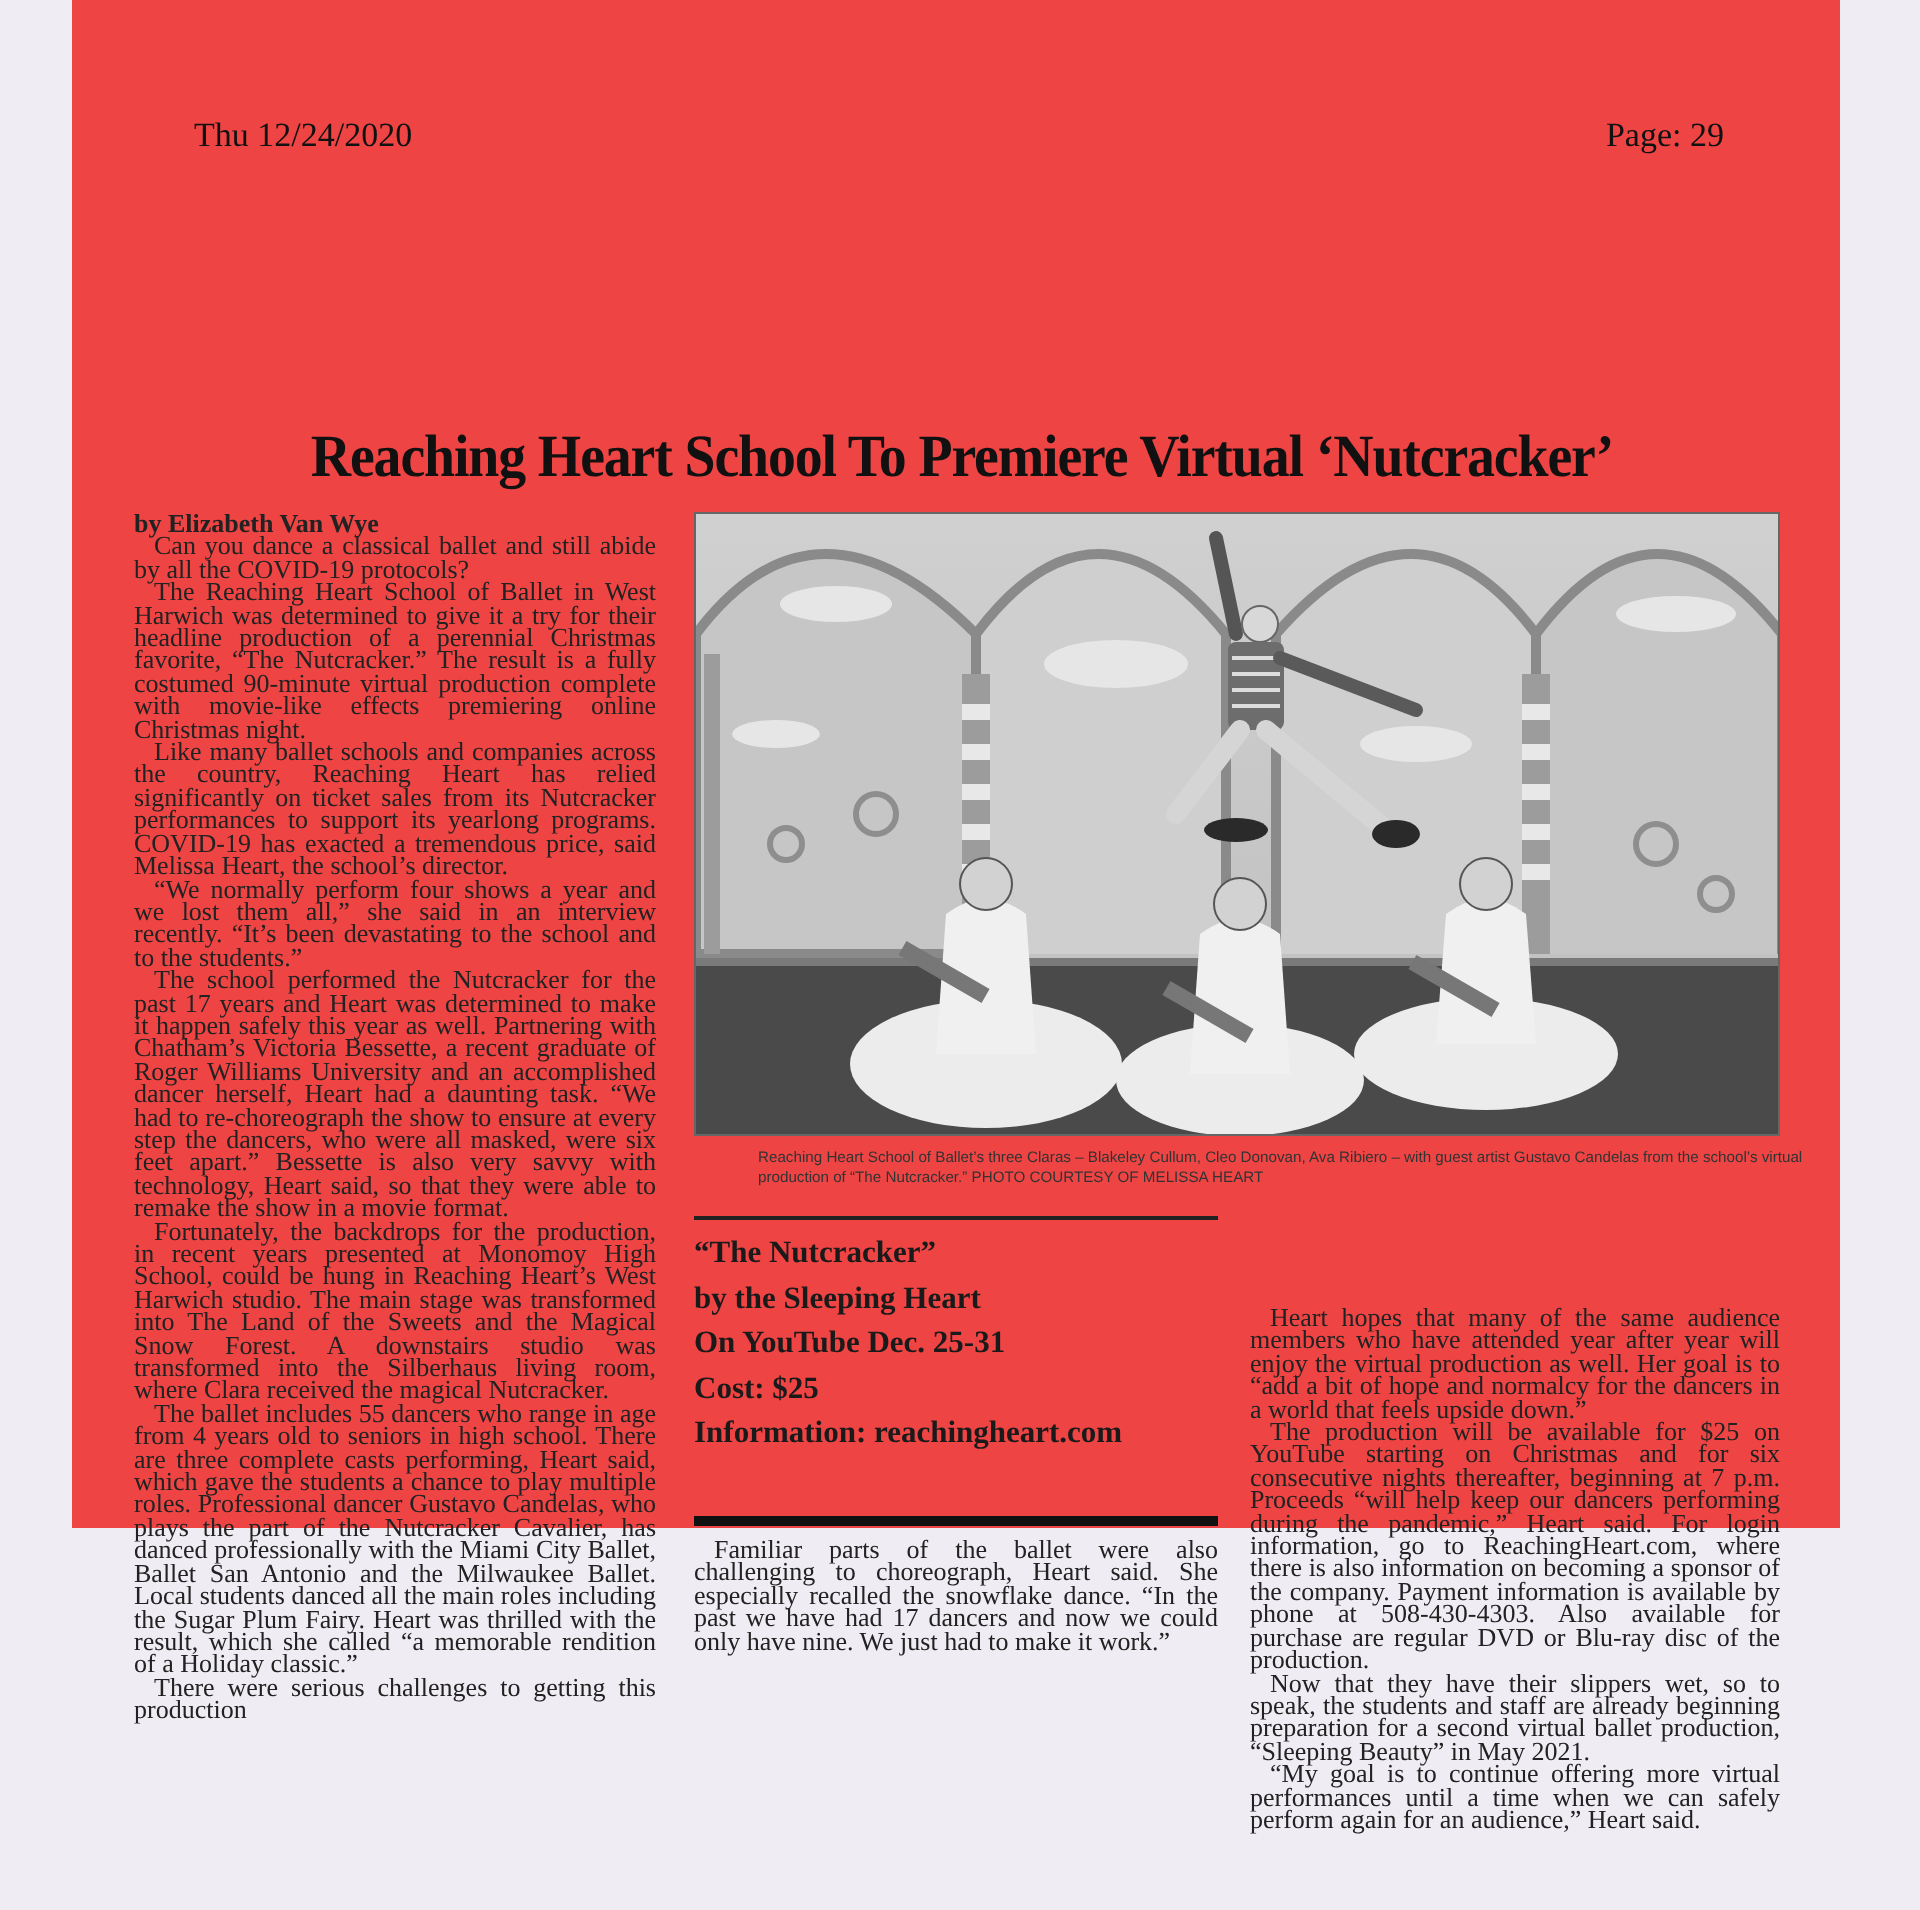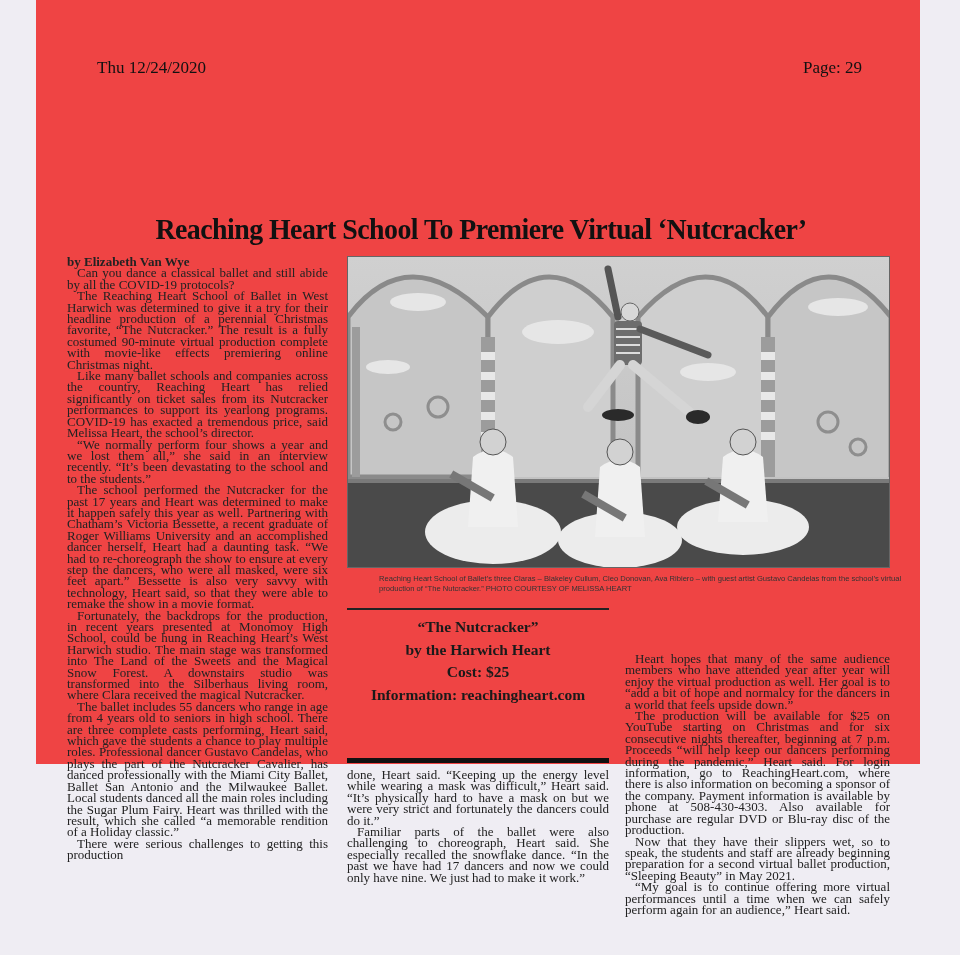--- a/index.html
+++ b/index.html
@@ -9,21 +9,21 @@
   .hdr { position: absolute; top: 58px; font-size: 17px; color: #111; }
   .hdr.date { left: 61px; }
   .hdr.pg { right: 58px; }
   .headline { position: absolute; left: 55px; top: 212px; width: 780px; text-align: center; font-family: "Liberation Serif", serif; font-weight: bold; font-size: 30px; letter-spacing: -0.6px; transform: scaleX(0.93); transform-origin: center; color: #111; white-space: nowrap; }
   .col { position: absolute; font-size: 13px; line-height: 11.4px; text-align: justify; color: #222; font-family: Liberation Serif, serif; }
   .col p { text-indent: 10px; }
   .col1 { left: 31px; top: 256px; width: 261px; }
   .byline { font-weight: bold; text-indent: 0 !important; }
   .photo { position: absolute; left: 311px; top: 256px; width: 543px; height: 312px; overflow: hidden; background: #b5b5b5; border: 1px solid #666; }
   .caption { position: absolute; left: 311px; top: 574px; width: 550px; font-family: "Liberation Sans", sans-serif; font-size: 7.6px; line-height: 9.5px; color: #333; margin-left: 32px; }
-  .infobox { position: absolute; left: 311px; top: 608px; width: 262px; height: 155px; border-top: 2px solid #222; border-bottom: 5px solid #111; text-align: center; font-weight: bold; font-size: 15.5px; line-height: 22.5px; padding-top: 6px; color: #1a1a1a; }
+  .infobox { position: absolute; left: 311px; top: 608px; width: 262px; height: 155px; border-top: 2px solid #222; border-bottom: 5px solid #111; text-align: left; font-weight: bold; font-size: 15.5px; line-height: 22.5px; padding-top: 6px; color: #1a1a1a; }
   .col2 { left: 311px; top: 769px; width: 262px; }
   .col3 { left: 589px; top: 608px; width: 265px; margin-top: 45px; }
 </style>
 </head>
 <body>
 
 <div class="page">
   <div class="hdr date">Thu 12/24/2020</div>
   <div class="hdr pg">Page: 29</div>
 
@@ -122,27 +122,27 @@
         <path d="M375 200 Q395 185 415 200 L420 265 L370 265 Z" fill="#f0f0f0"></path>
         <circle cx="395" cy="185" r="13" fill="#d2d2d2" stroke="#555"></circle>
         <rect x="355" y="232" width="48" height="8" transform="rotate(30 379 236)" fill="#777"></rect>
       </g>
     </svg>
   </div>
   <div class="caption">Reaching Heart School of Ballet’s three Claras – Blakeley Cullum, Cleo Donovan, Ava Ribiero – with guest artist Gustavo Candelas from the school’s virtual production of “The Nutcracker.” PHOTO COURTESY OF MELISSA HEART</div>
 
   <div class="infobox">
     <div>“The Nutcracker”</div>
-    <div>by the Harwich Heart</div>
+    <div>by the Sleeping Heart</div>
+    <div>On YouTube Dec. 25-31</div>
     <div>Cost: $25</div>
     <div>Information: reachingheart.com</div>
   </div>
 
   <div class="col col2">
-    <p style="text-indent:0">done, Heart said. “Keeping up the energy level while wearing a mask was difficult,” Heart said. “It’s physically hard to have a mask on but we were very strict and fortunately the dancers could do it.”</p>
     <p>Familiar parts of the ballet were also challenging to choreograph, Heart said. She especially recalled the snowflake dance. “In the past we have had 17 dancers and now we could only have nine. We just had to make it work.”</p>
   </div>
 
   <div class="col col3">
     <p>Heart hopes that many of the same audience members who have attended year after year will enjoy the virtual production as well. Her goal is to “add a bit of hope and normalcy for the dancers in a world that feels upside down.”</p>
     <p>The production will be available for $25 on YouTube starting on Christmas and for six consecutive nights thereafter, beginning at 7 p.m. Proceeds “will help keep our dancers performing during the pandemic,” Heart said. For login information, go to ReachingHeart.com, where there is also information on becoming a sponsor of the company. Payment information is available by phone at 508-430-4303. Also available for purchase are regular DVD or Blu-ray disc of the production.</p>
     <p>Now that they have their slippers wet, so to speak, the students and staff are already beginning preparation for a second virtual ballet production, “Sleeping Beauty” in May 2021.</p>
     <p>“My goal is to continue offering more virtual performances until a time when we can safely perform again for an audience,” Heart said.</p>
   </div>
 </div>

